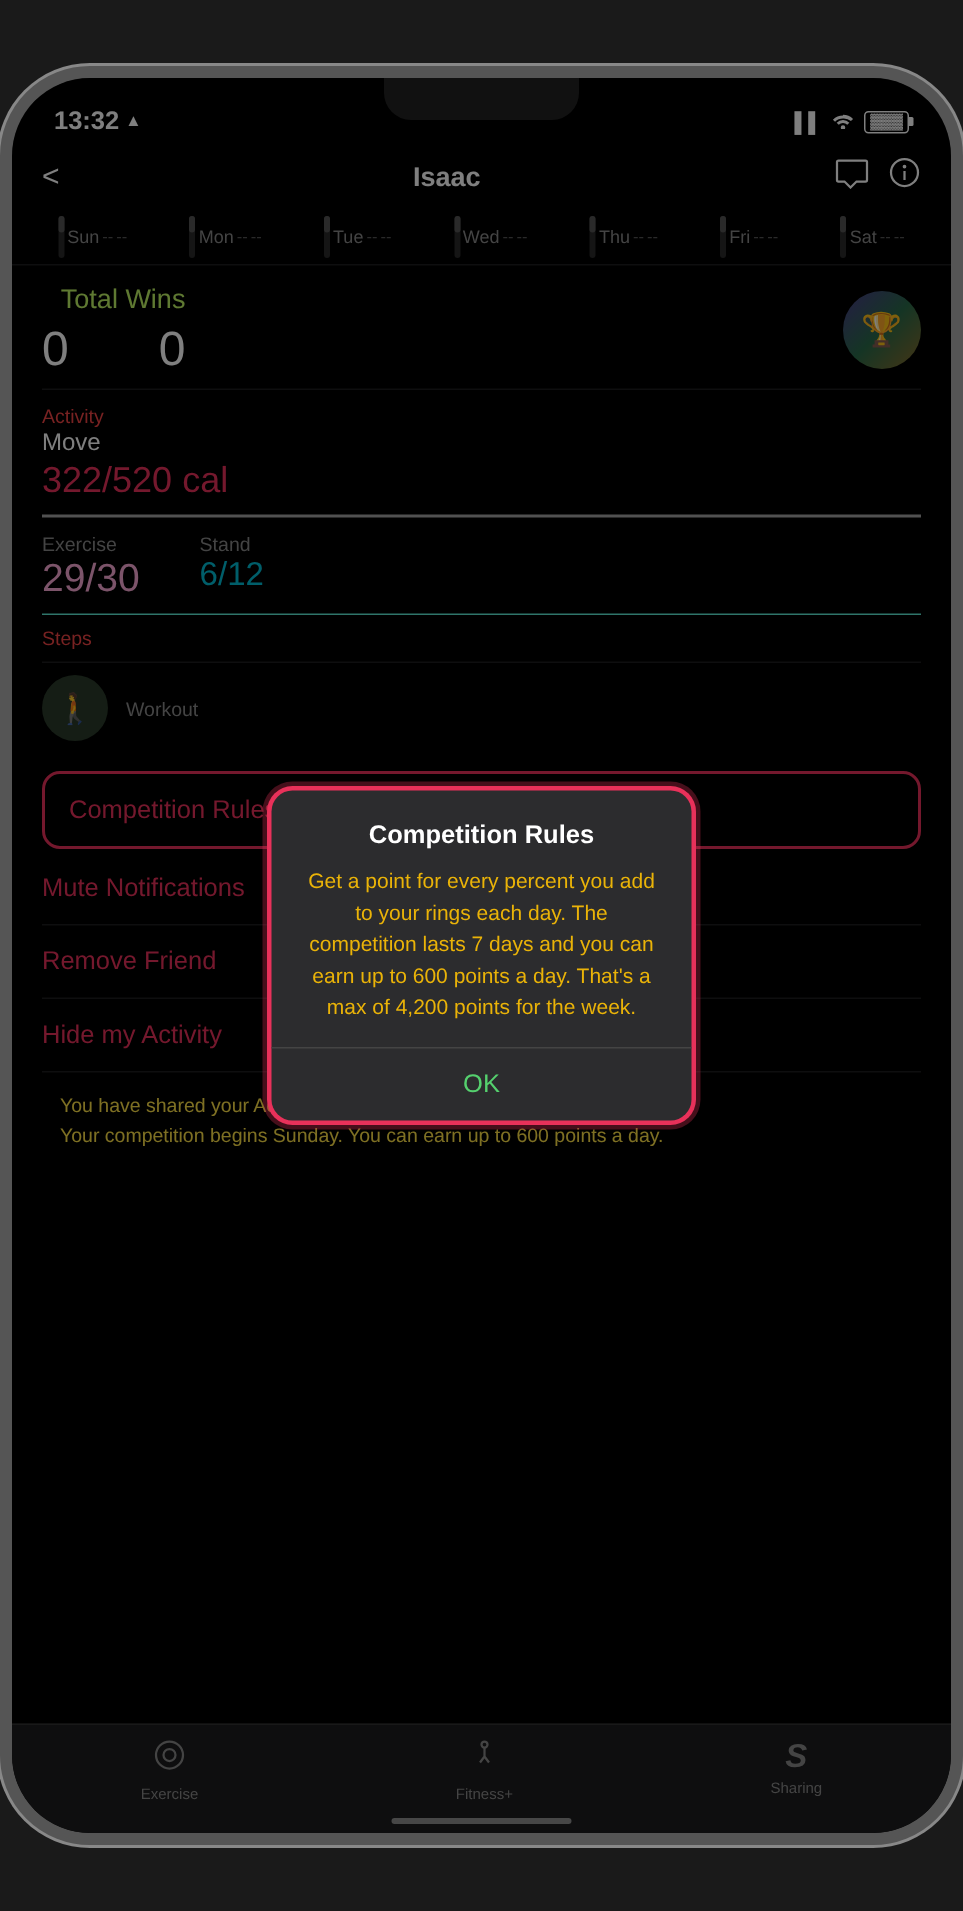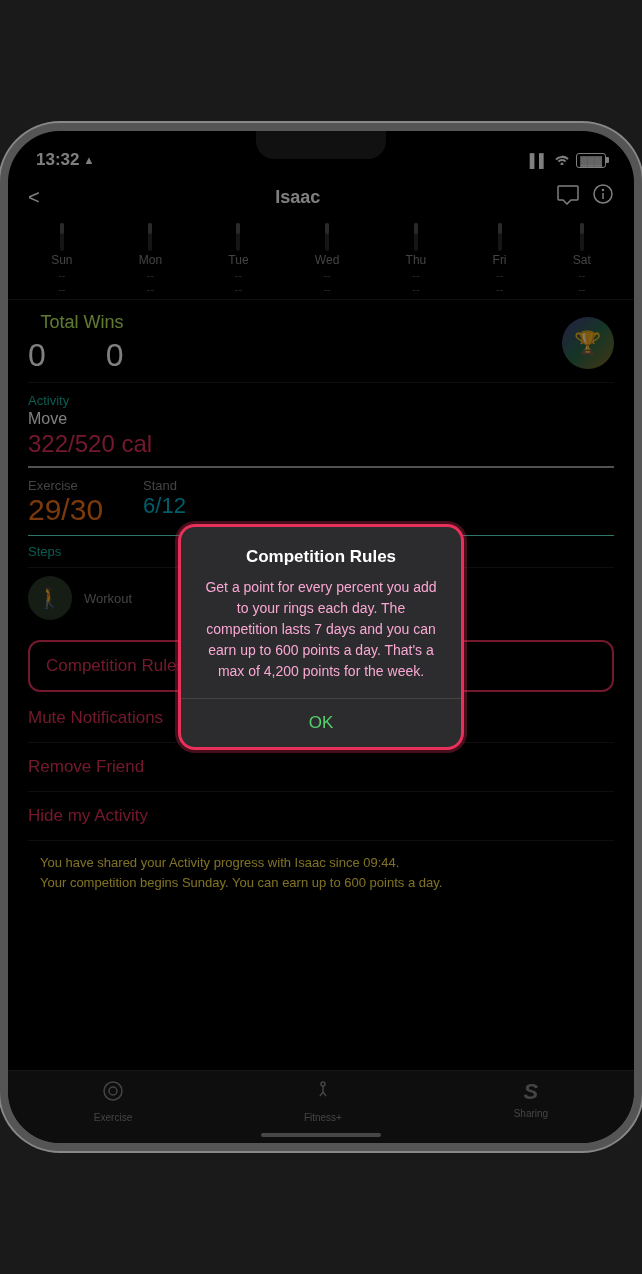--- a/index.html
+++ b/index.html
@@ -6,21 +6,21 @@
     body {
       background: #1a1a1a;
       display: flex;
       justify-content: center;
       align-items: center;
       min-height: 100vh;
       font-family: -apple-system, BlinkMacSystemFont, 'Helvetica Neue', sans-serif;
     }
     .phone-frame {
       width: 642px;
-      height: 1028px;
+      height: 1186px;
       background: #111;
       border-radius: 60px;
       border: 8px solid #555;
       position: relative;
       overflow: hidden;
       box-shadow: 0 0 0 2px #888, inset 0 0 0 2px #333;
     }
     .phone-screen {
       width: 100%;
       height: 100%;
@@ -77,21 +77,21 @@
     }
     
     .weekly-bar {
       display: flex;
       justify-content: space-around;
       padding: 4px 10px;
       border-bottom: 1px solid #1c1c1e;
     }
     .day-col {
       display: flex;
-      flex-direction: column;
+      flex-direction: row;
       align-items: center;
       gap: 2px;
     }
     .day-indicator {
       width: 4px;
       height: 28px;
       background: #2a2a2a;
       border-radius: 2px;
       position: relative;
     }
@@ -150,21 +150,21 @@
       justify-content: center;
       font-size: 22px;
     }
     
     .activity-section {
       border-top: 1px solid #1c1c1e;
       padding-top: 10px;
       margin-bottom: 8px;
     }
     .section-label {
-      color: #14b8a6;
+      color: #ef4444;
       font-size: 13px;
       margin-bottom: 2px;
     }
     .activity-name {
       color: #fff;
       font-size: 16px;
       font-weight: 500;
       margin-bottom: 2px;
     }
     .move-val {
@@ -179,22 +179,22 @@
       border-top: 2px solid #a3a3a3;
       padding-top: 10px;
       margin-bottom: 8px;
     }
     .metric-item {}
     .metric-label {
       color: #888;
       font-size: 13px;
     }
     .exercise-val {
-      color: #f97316;
-      font-size: 30px;
+      color: #f9a8d4;
+      font-size: 26px;
       font-weight: 300;
     }
     .stand-val {
       color: #00bcd4;
       font-size: 22px;
       font-weight: 300;
     }
     
     .steps-section {
       border-top: 1px solid #5eead4;
@@ -251,21 +251,21 @@
       text-align: center;
       box-shadow: 0 0 0 3px #e8315a, 0 0 0 6px rgba(232,49,90,0.3);
     }
     .modal-title {
       color: #fff;
       font-size: 17px;
       font-weight: 700;
       margin-bottom: 10px;
     }
     .modal-body {
-      color: #f9a8d4;
+      color: #eab308;
       font-size: 14px;
       line-height: 1.5;
       margin-bottom: 16px;
     }
     .modal-divider {
       height: 1px;
       background: #444;
       margin: 0 -20px;
     }
     .modal-ok {

